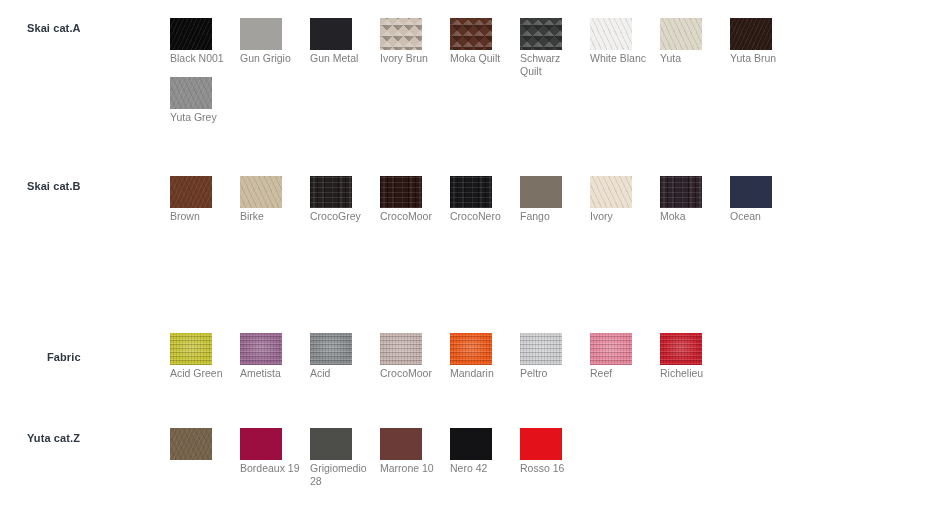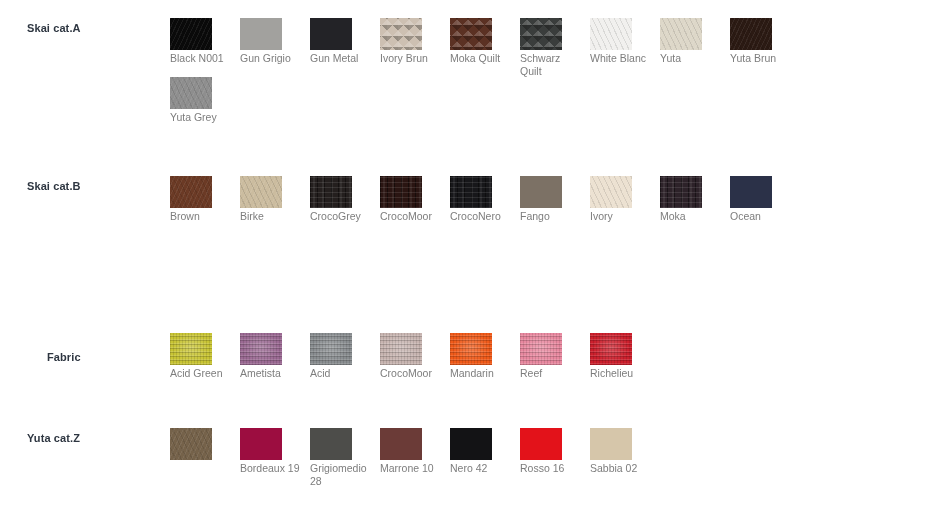--- a/index.html
+++ b/index.html
@@ -233,20 +233,24 @@
           </div>
           <div class="swatch-cell">
             <span class="swatch-chip tex-fabric" title="Macadamia" style="background-color: rgb(199, 180, 176);"></span>
             <span class="swatch-label">CrocoMoor</span>
           </div>
           <div class="swatch-cell">
             <span class="swatch-chip tex-fabric" title="Mandarin" style="background-color: rgb(240, 90, 25);"></span>
             <span class="swatch-label">Mandarin</span>
           </div>
           <div class="swatch-cell">
+            <span class="swatch-chip tex-fabric" title="Peltro" style="background-color: rgb(207, 208, 210);"></span>
+            <span class="swatch-label">Peltro</span>
+          </div>
+          <div class="swatch-cell">
             <span class="swatch-chip tex-fabric" title="Reef" style="background-color: rgb(232, 136, 159);"></span>
             <span class="swatch-label">Reef</span>
           </div>
           <div class="swatch-cell">
             <span class="swatch-chip tex-fabric" title="Richelieu" style="background-color: rgb(204, 31, 44);"></span>
             <span class="swatch-label">Richelieu</span>
           </div>
         </div>
       </div>
     </div>
@@ -271,20 +275,16 @@
             <span class="swatch-label">Marrone 10</span>
           </div>
           <div class="swatch-cell">
             <span class="swatch-chip tex-plain" title="Nero 42" style="background-color: rgb(19, 19, 21);"></span>
             <span class="swatch-label">Nero 42</span>
           </div>
           <div class="swatch-cell">
             <span class="swatch-chip tex-plain" title="Rosso 16" style="background-color: rgb(227, 18, 26);"></span>
             <span class="swatch-label">Rosso 16</span>
           </div>
-          <div class="swatch-cell">
-            <span class="swatch-chip tex-plain" title="Sabbia 02" style="background-color: rgb(214, 198, 170);"></span>
-            <span class="swatch-label">Sabbia 02</span>
-          </div>
         </div>
       </div>
     </div>
   </div>
 
 </body></html>

